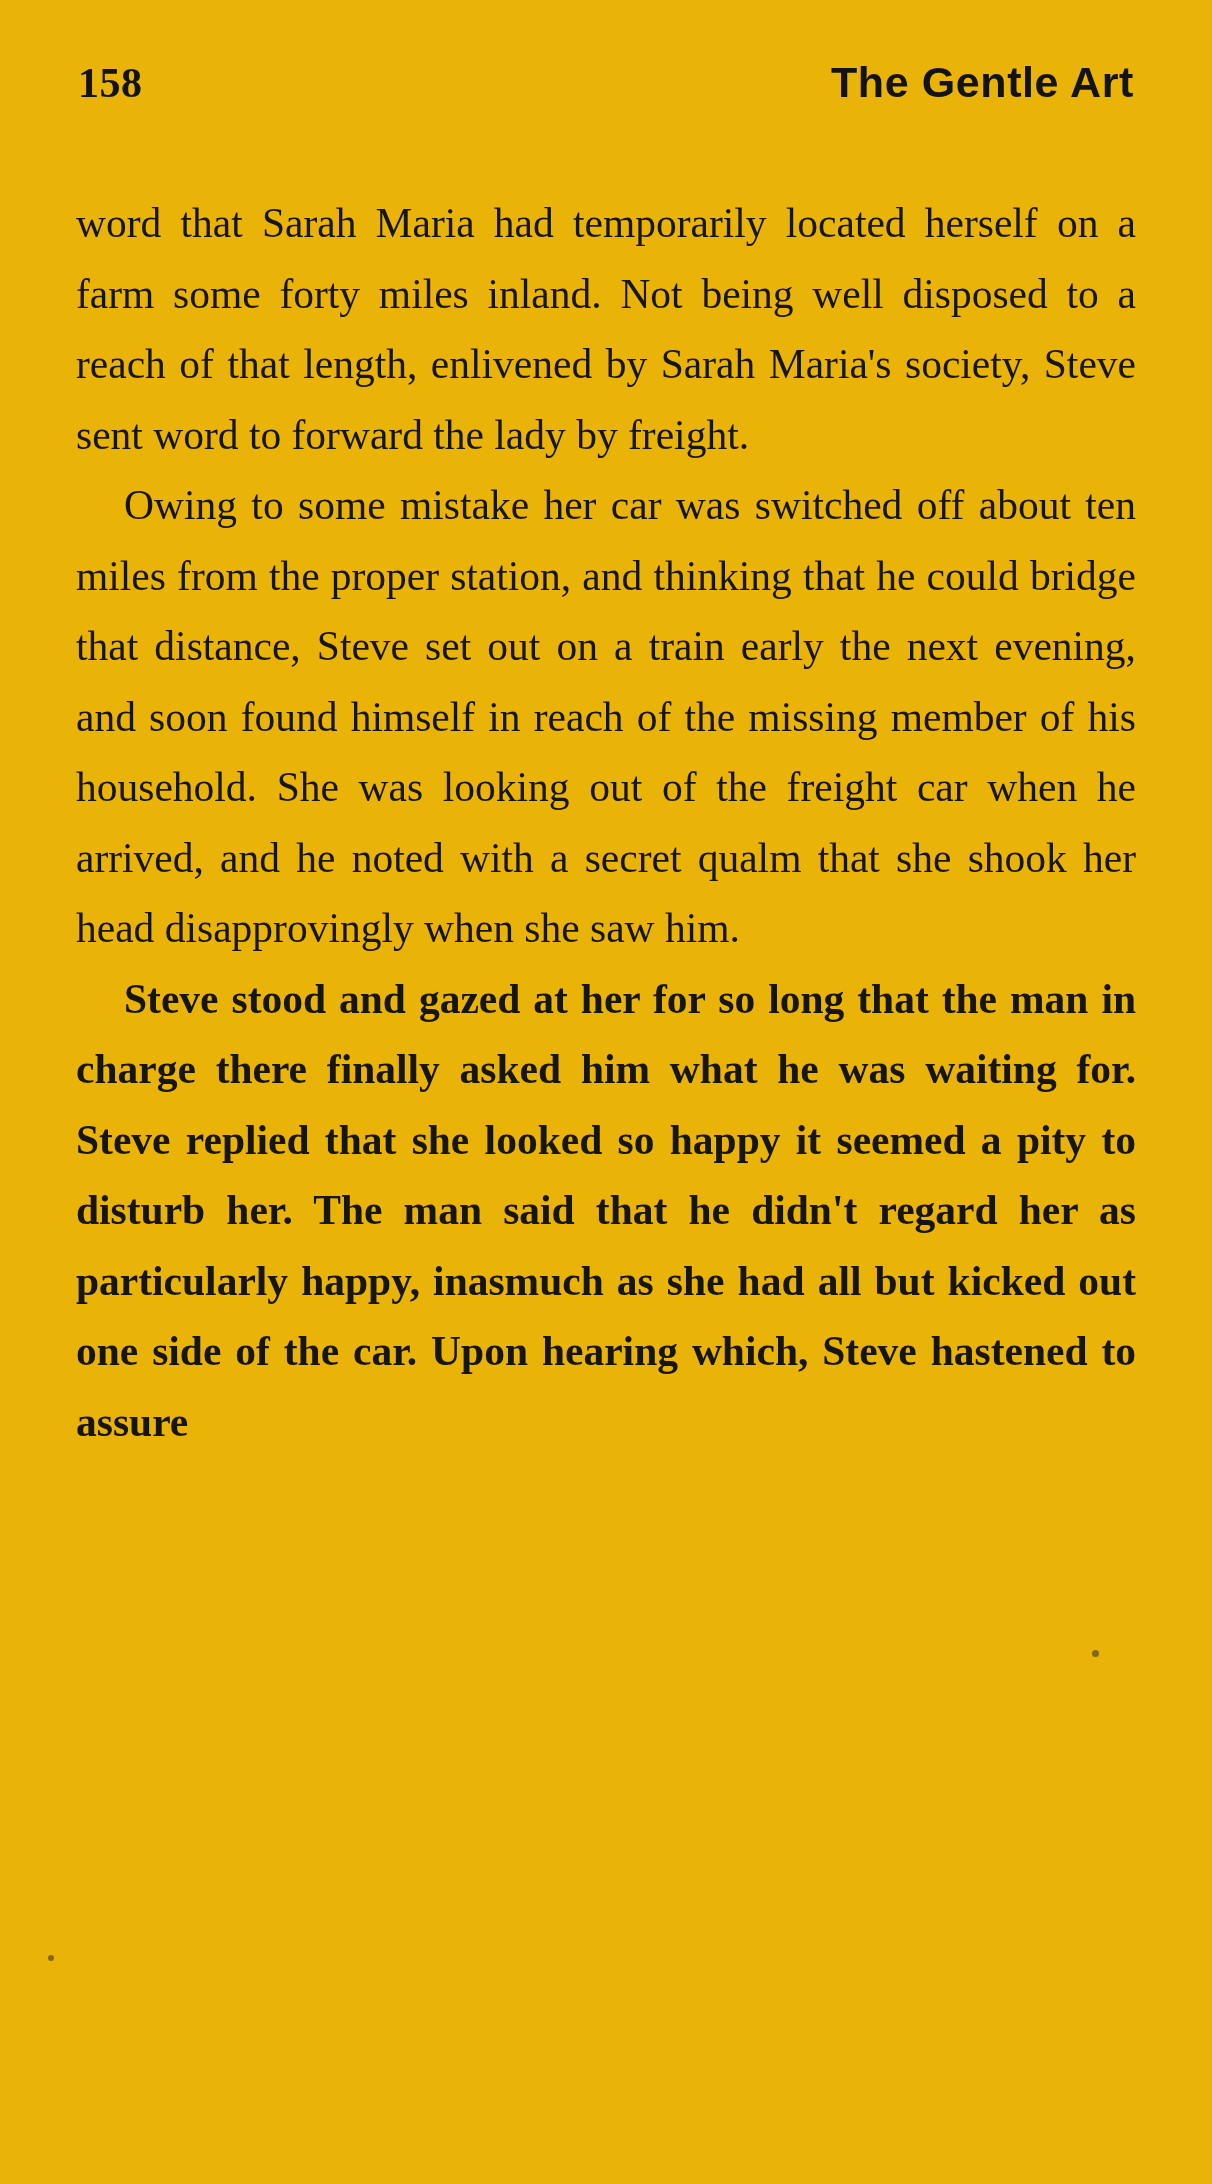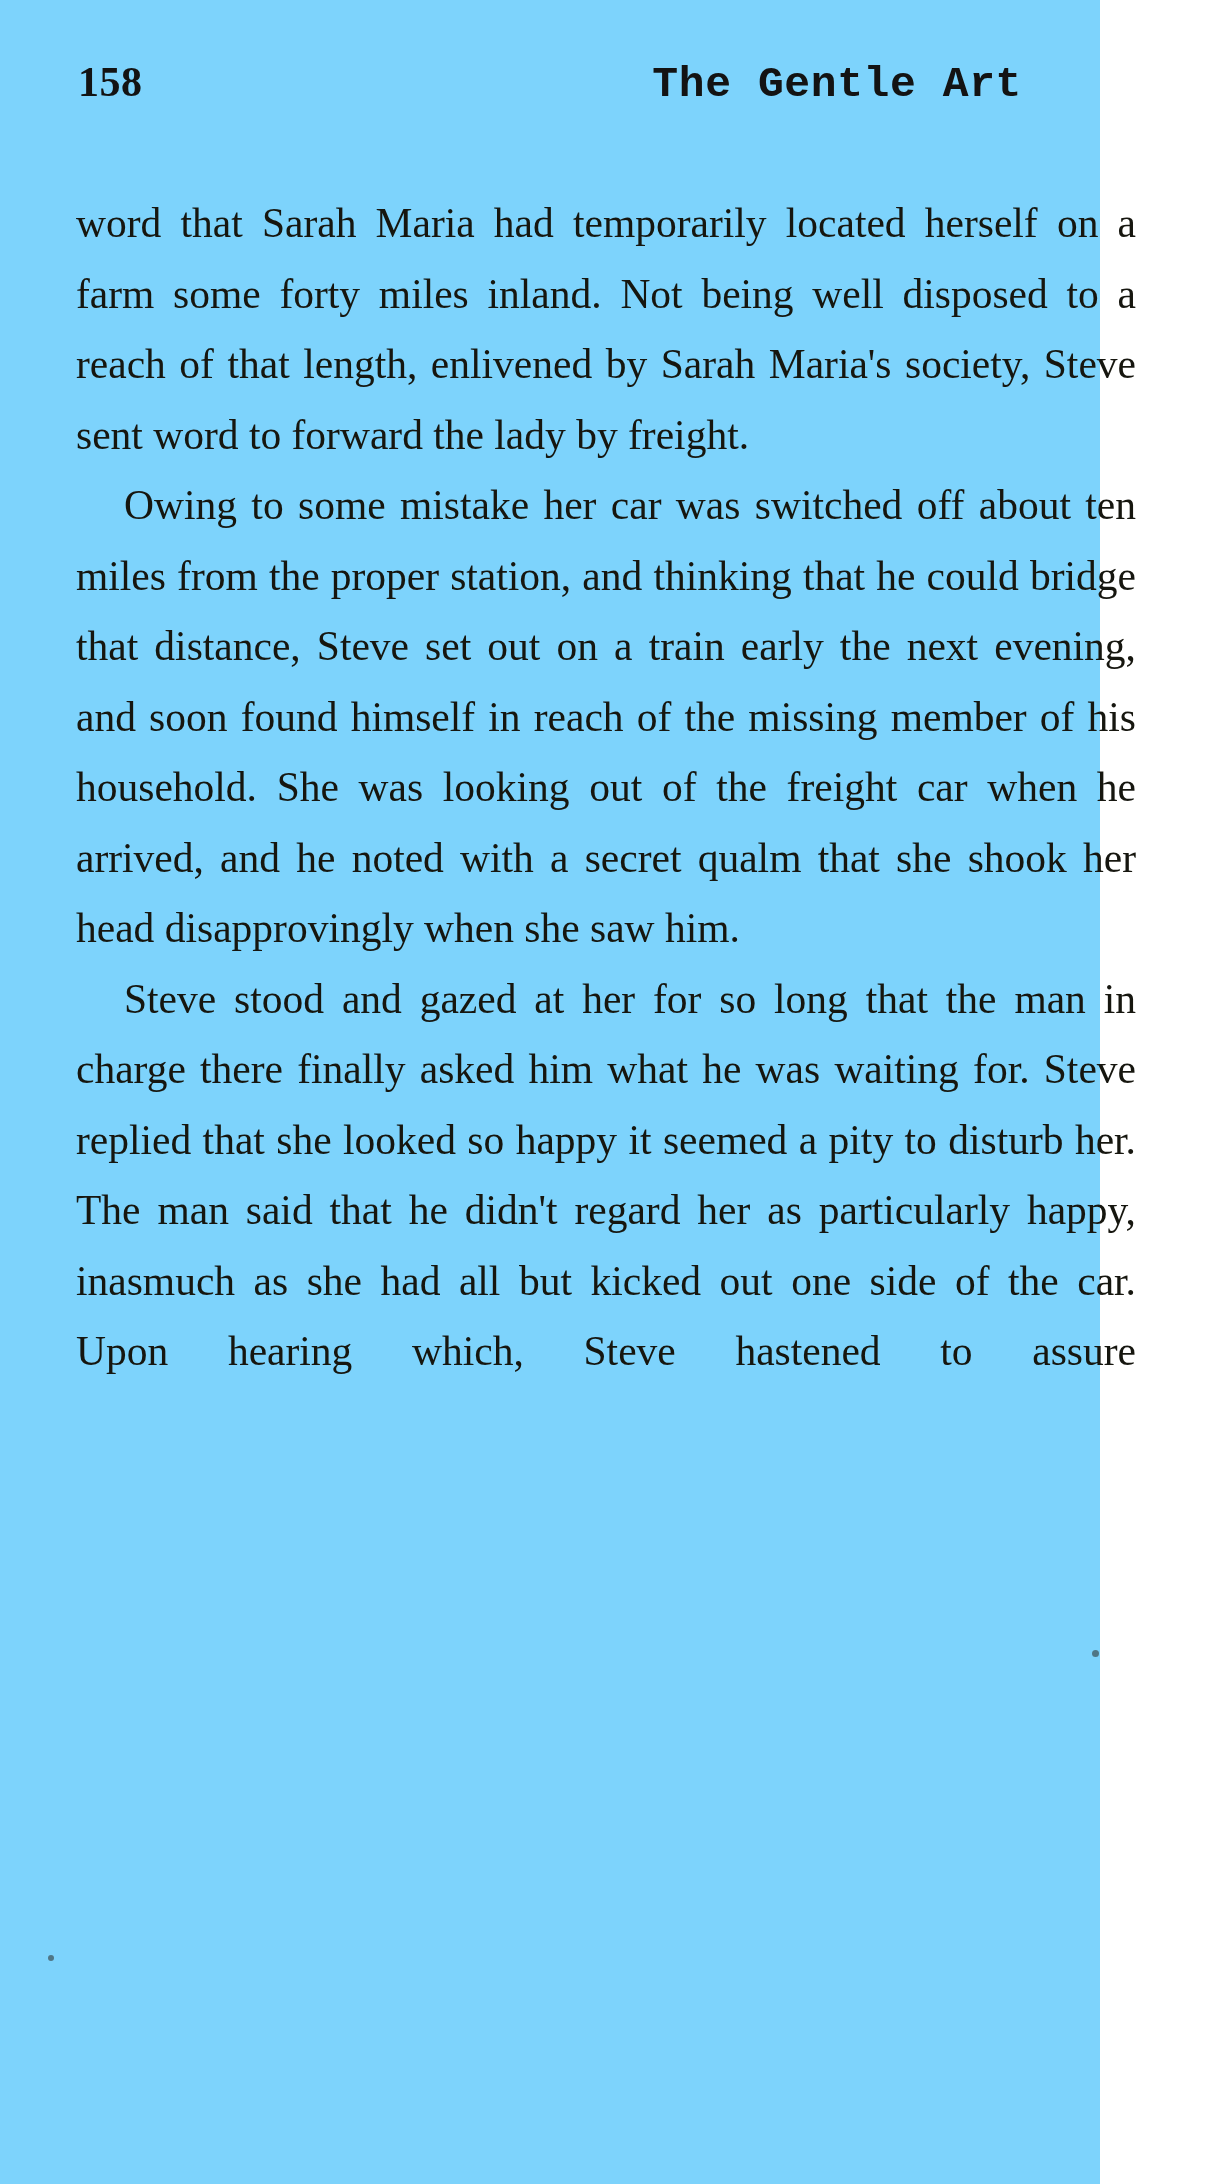--- a/index.html
+++ b/index.html
@@ -11,43 +11,43 @@
     width: 1212px;
     height: 2184px;
     font-family: "Liberation Serif", serif;
     color: #111111;
     position: relative;
     overflow: hidden;
   }
   .page {
     position: absolute;
     top: 0; left: 0;
-    width: 1100px;
+    width: 1212px;
     height: 2184px;
-    background: #7dd3fc;
+    background: #eab308;
   }
   .page-header {
     position: absolute;
     top: 58px;
     left: 78px;
     right: 78px;
     height: 70px;
     display: flex;
     align-items: baseline;
     justify-content: space-between;
   }
   .folio {
     font-family: "Liberation Serif", serif;
     font-size: 42px;
     font-weight: 700;
     letter-spacing: 0.5px;
     color: #131313;
   }
   .running-head {
-    font-family: Liberation Mono, monospace;
+    font-family: Liberation Sans, sans-serif;
     font-size: 43px;
     font-weight: 700;
     letter-spacing: 0.6px;
     color: #131313;
     white-space: nowrap;
   }
   .body-text {
     position: absolute;
     top: 188px;
     left: 76px;
@@ -60,20 +60,21 @@
     margin: 0;
     text-align: justify;
     text-justify: inter-word;
   }
   .para.indent {
     text-indent: 48px;
   }
   
   .para.full-justify {
     text-align-last: justify;
+    font-weight: bold;
   }
   .para.natural-last {
     text-align-last: left;
   }
   
   .ink-dot {
     position: absolute;
     background: #2a2a24;
     border-radius: 50%;
     opacity: 0.55;

